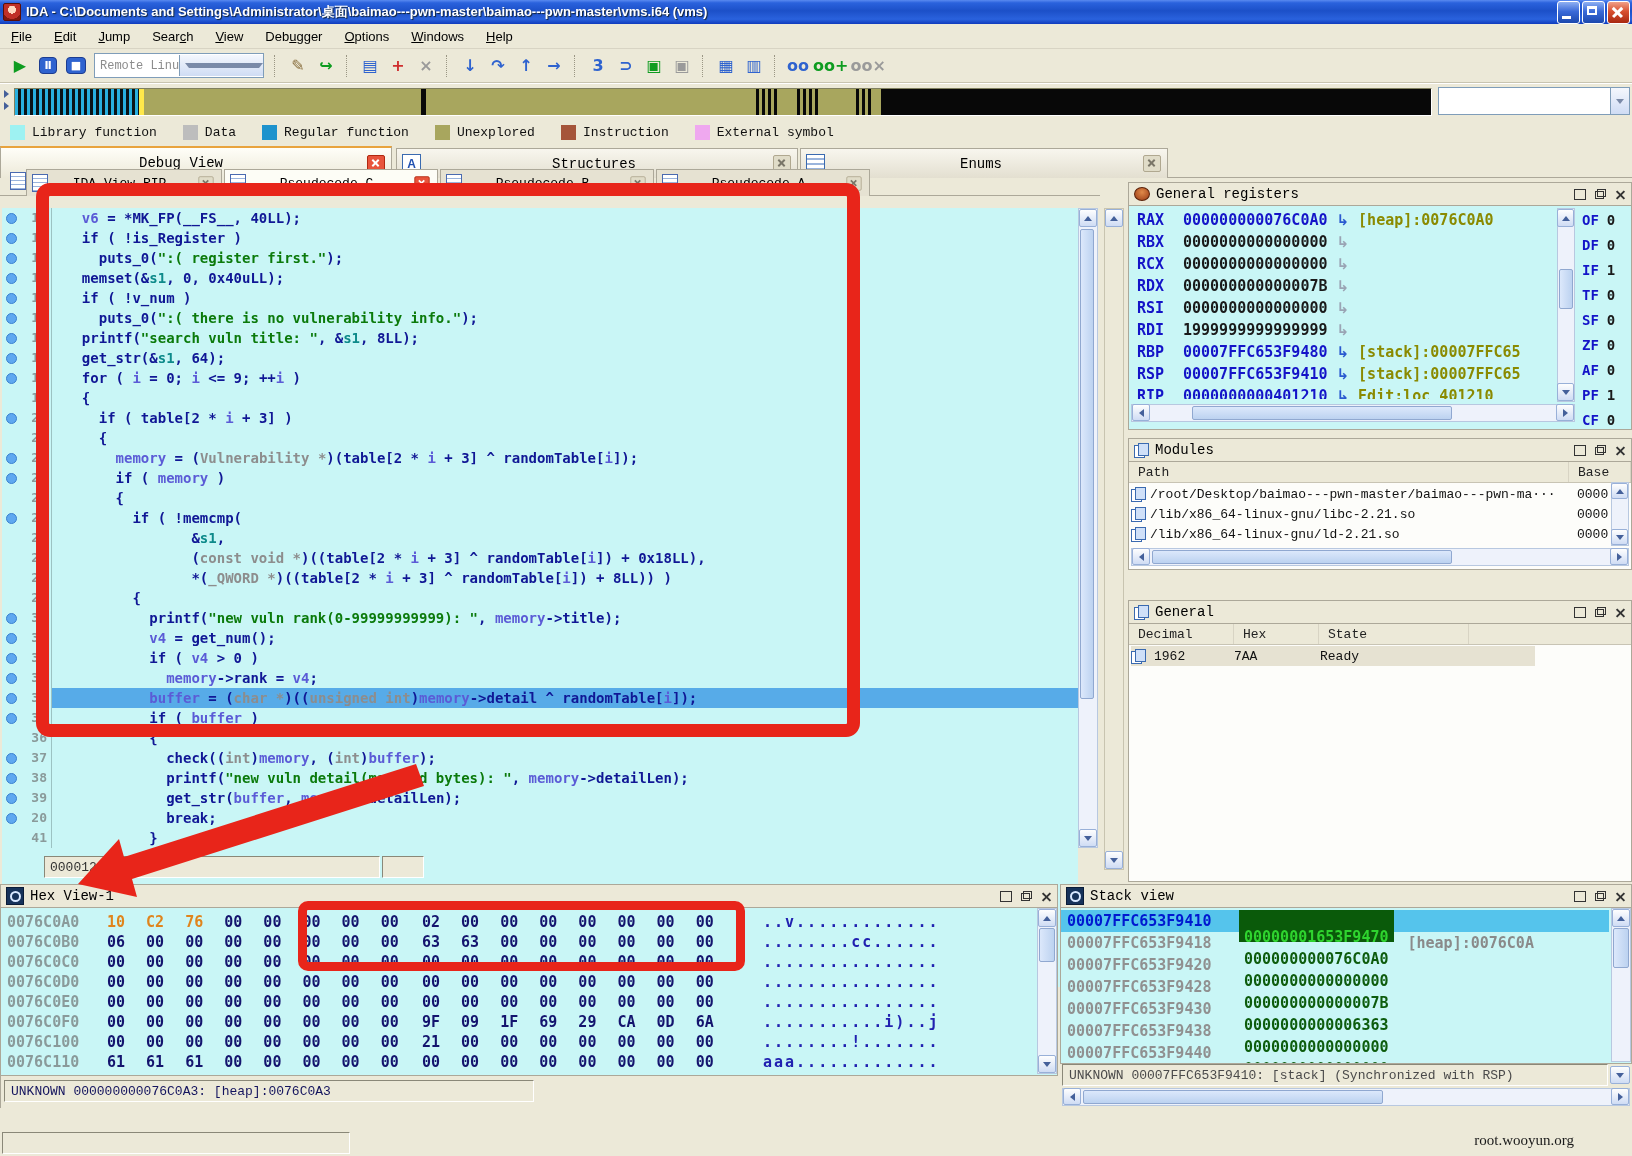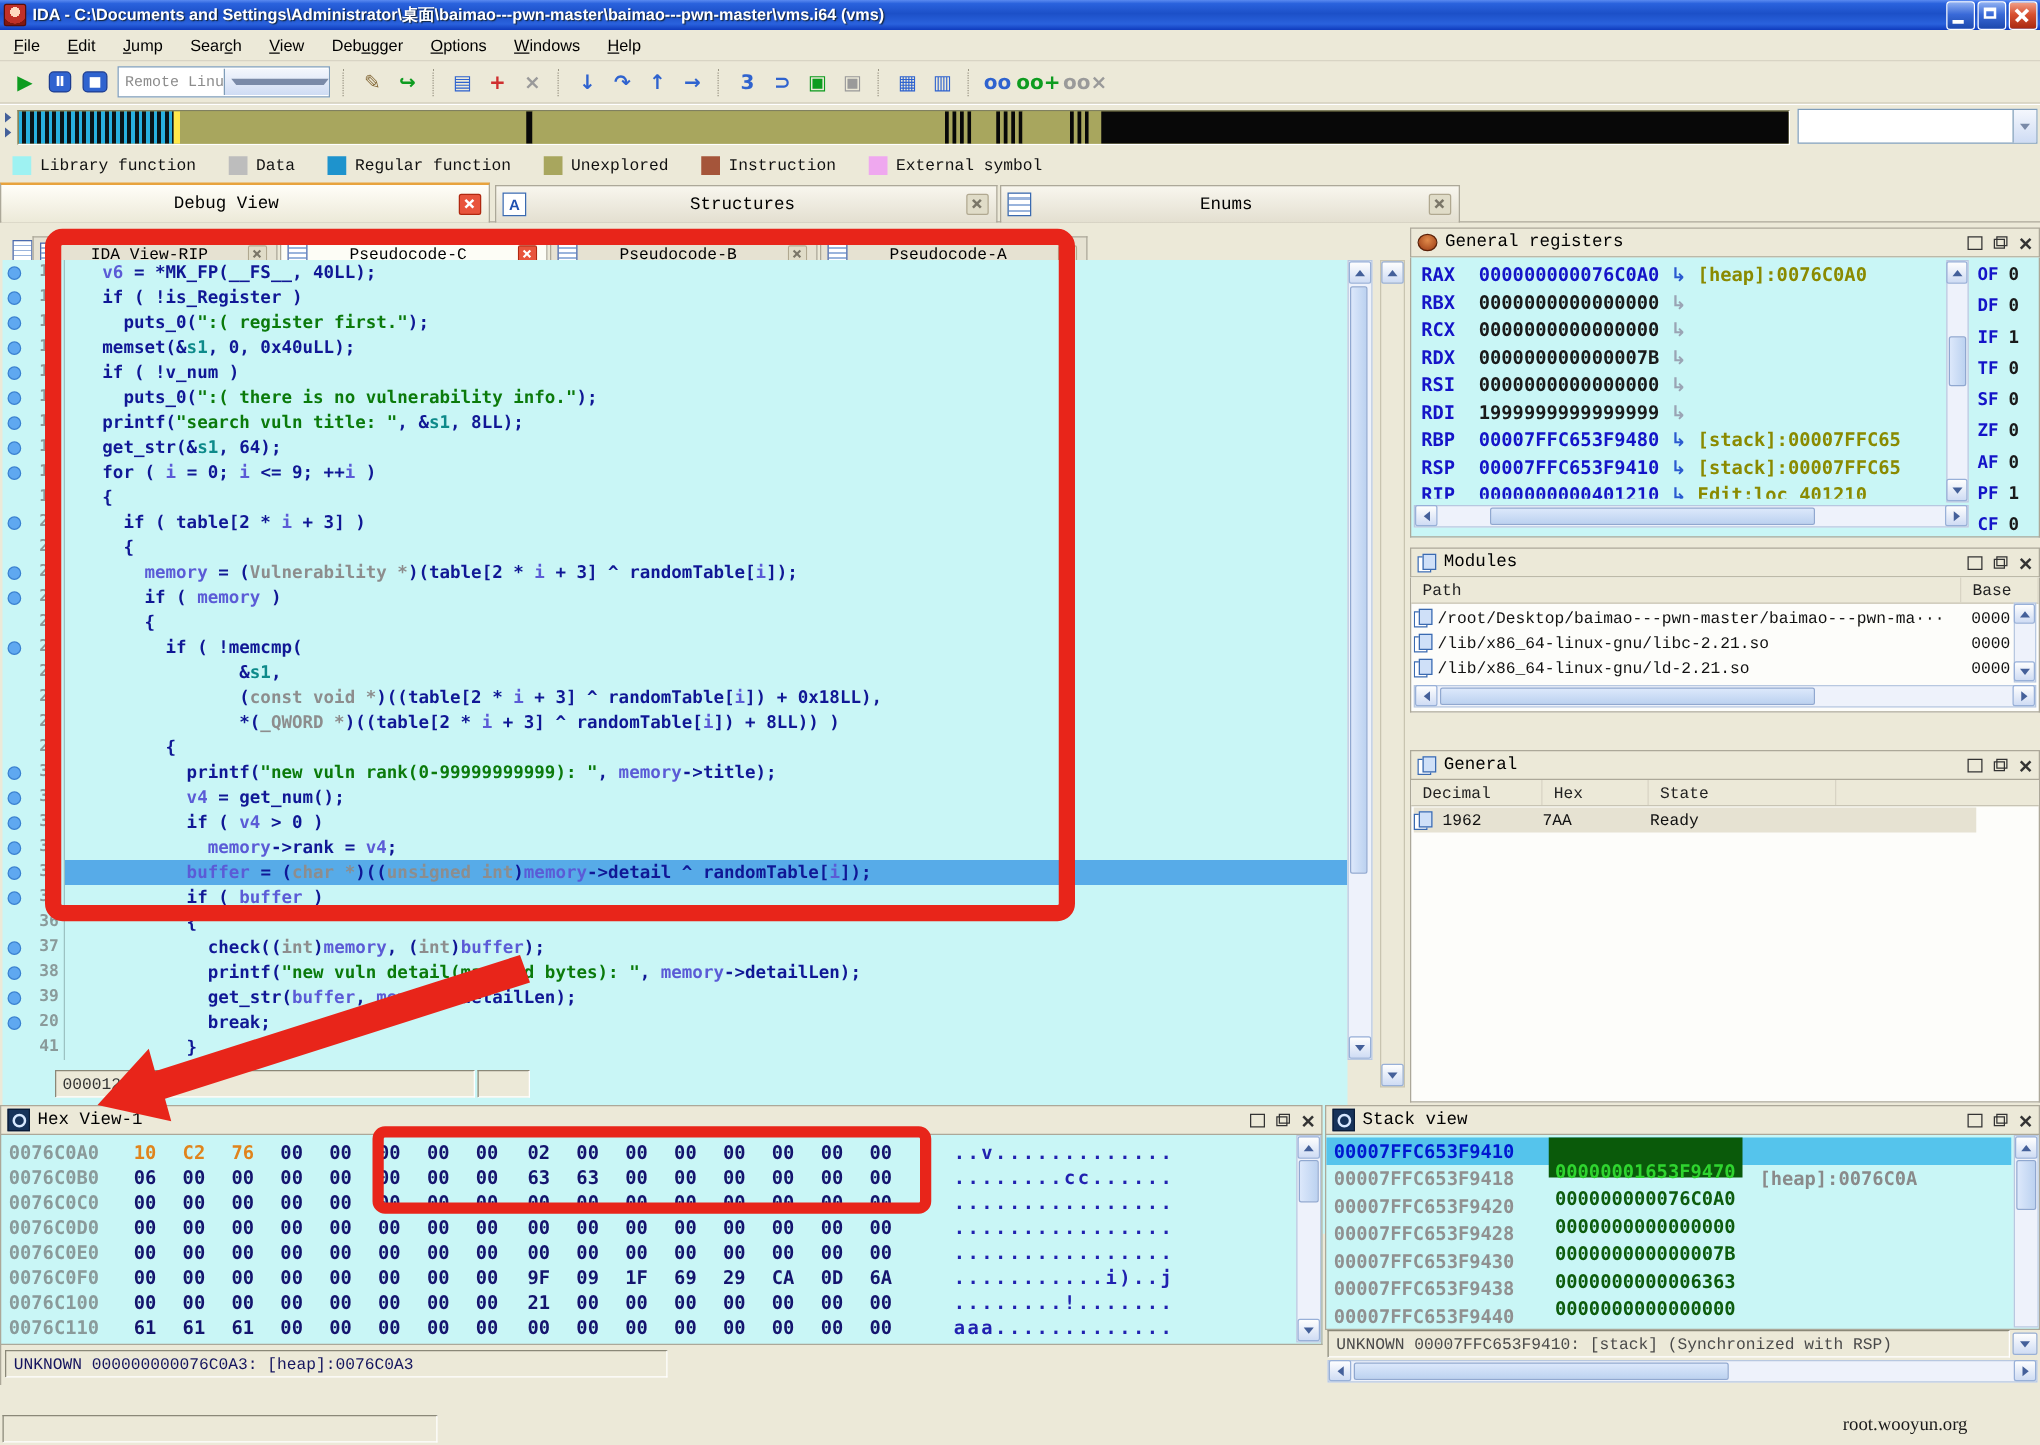--- a/index.html
+++ b/index.html
@@ -65,21 +65,21 @@
   .mtab .lab{flex:1;text-align:center;}
   .tab-icon{width:17px;height:17px;margin-left:5px;background:#fff;border:1px solid #3a6ab0;color:#2050b0;
     font-size:12px;font-weight:bold;display:flex;align-items:center;justify-content:center;font-family:"Liberation Sans",sans-serif;}
   .tab-icon.enum{background:repeating-linear-gradient(180deg,#fff 0 3px,#9ab4dc 3px 5px);border-color:#3a6ab0;}
   .xbtn{width:16px;height:15px;margin:0 6px;border:1px solid #b0a890;background:#e0dcc8;position:relative;border-radius:2px;}
   .xbtn::before,.xbtn::after{content:"";position:absolute;left:3px;top:6px;width:9px;height:2px;background:#7a7668;}
   .xbtn::before{transform:rotate(45deg);} .xbtn::after{transform:rotate(-45deg);}
   .xbtn.red{background:#e8543c;border-color:#b02810;}
   .xbtn.red::before,.xbtn.red::after{background:#fff;}
   
-  #subtabs{position:absolute;left:0;top:186px;width:1100px;height:30px;border-bottom:1px solid #aca899;box-sizing:border-box;}
+  #subtabs{position:absolute;left:0;top:166px;width:1100px;height:30px;border-bottom:1px solid #aca899;box-sizing:border-box;}
   .stab{position:absolute;top:3px;height:27px;display:flex;align-items:center;box-sizing:border-box;
     border:1px solid #aca899;border-bottom:none;background:#e6e2d2;font-family:"Liberation Mono",monospace;font-size:13px;}
   .stab.active{background:#fdfdf6;}
   .stab .lab{flex:1;text-align:center;}
   .icon-doc{width:14px;height:16px;margin-left:5px;background:repeating-linear-gradient(180deg,#fff 0 3px,#9ab4dc 3px 4px);border:1px solid #4a6ab0;}
   .sxbtn{transform:scale(.85);}
   
   #leftregion{position:absolute;left:0;top:208px;width:1100px;height:676px;background:#ece9d8;}
   #codepanel{position:absolute;left:2px;top:0;width:1076px;height:779px;background:#c9f6f6;overflow:hidden;
     font-family:"DejaVu Sans Mono",monospace;font-size:14px;font-weight:bold;}
@@ -771,21 +771,21 @@
       <span class="pb-close"></span>
     </span>
   </div>
   <div class="panel-body" style="left:1128px;top:624px;width:504px;height:258px;background:#fdfdfa">
     <div class="grid-head" style="left:0;top:0;width:502px;height:20px">
       <span class="gh-cell" style="width:105px">Decimal</span>
       <span class="gh-cell" style="width:85px">Hex</span>
       <span class="gh-cell" style="width:150px">State</span>
     </div>
     <div id="thr-rows" style="position:absolute;left:2px;top:22px;width:498px">
-        <div class="thr-row" style="background: rgb(230, 226, 210); width: 450px;">
+        <div class="thr-row" style="background: rgb(230, 226, 210); width: 404px;">
           <span class="icon-pages"></span>
           <span style="width: 80px; margin-left: 8px;">1962</span>
           <span style="width: 86px;">7AA</span>
           <span>Ready</span>
         </div>
       </div>
   </div>
 
   <div class="panel-title" style="left:0;top:884px;width:1058px">
     <span class="icon-ring"></span>

